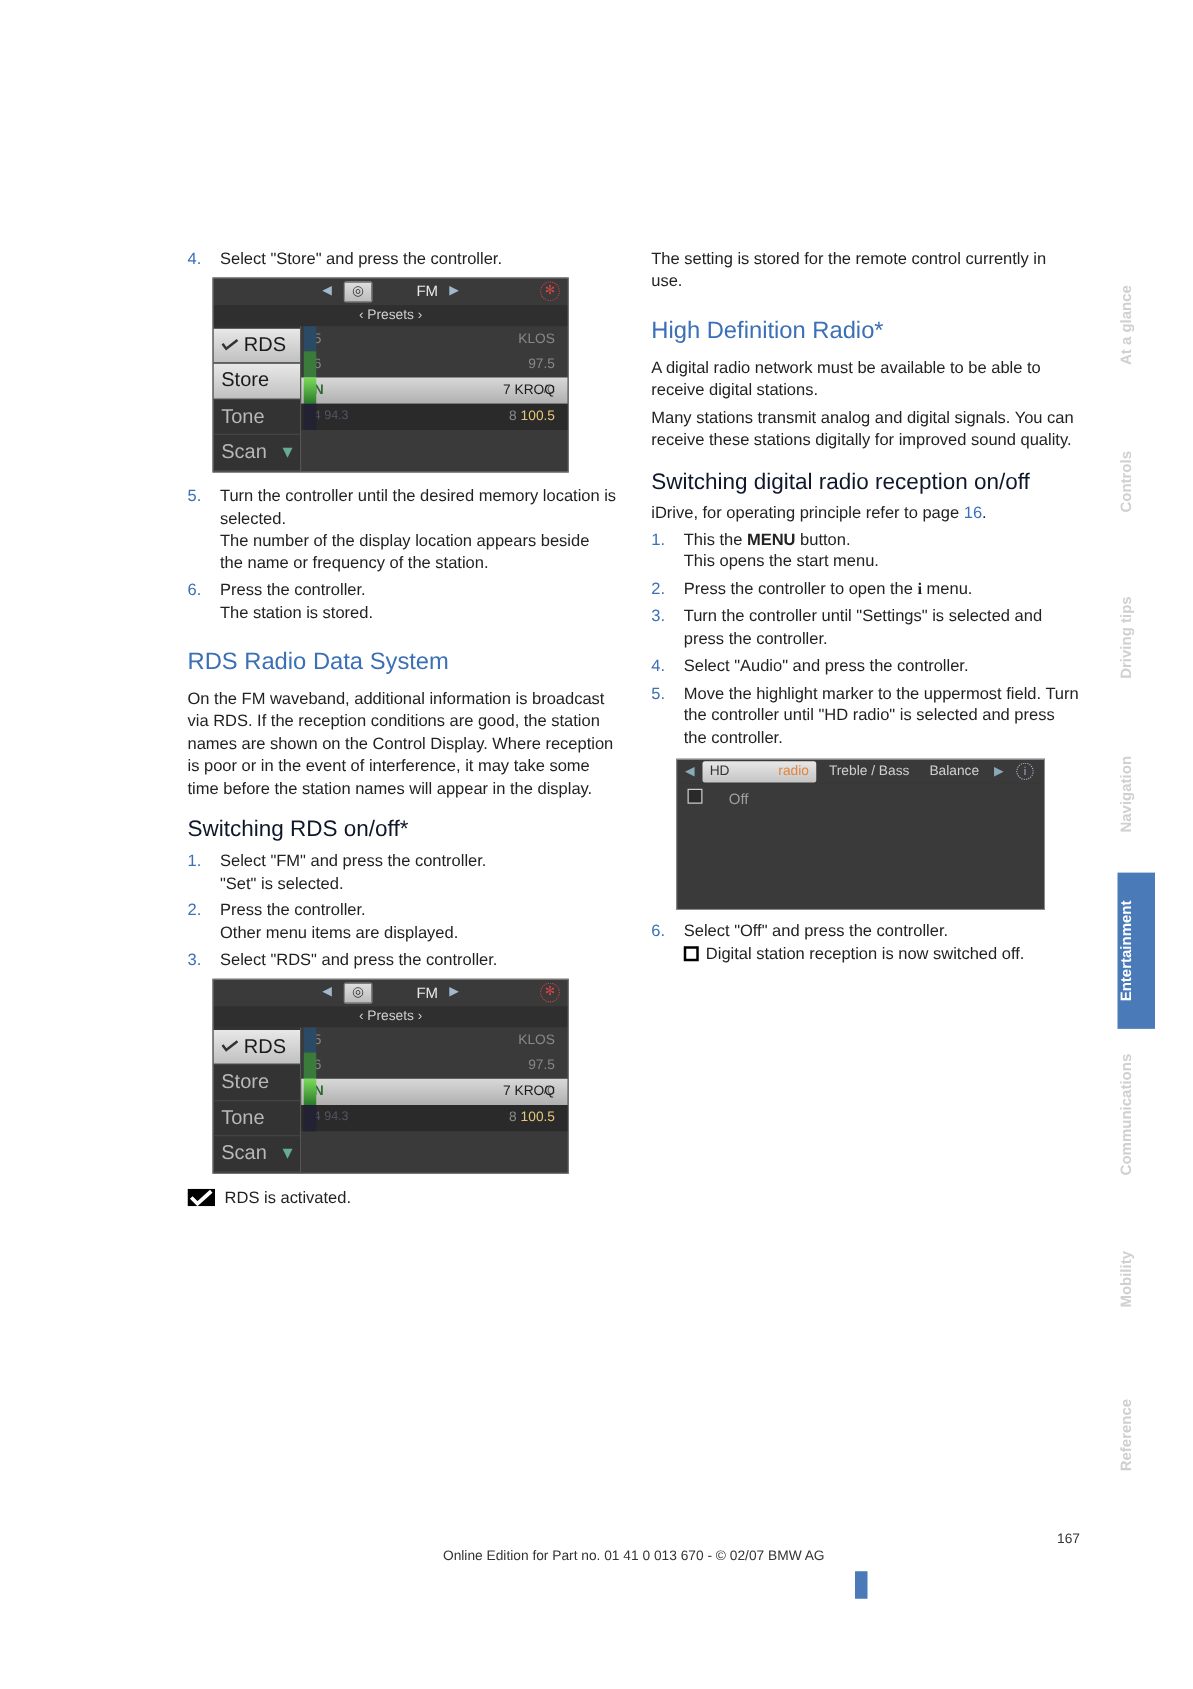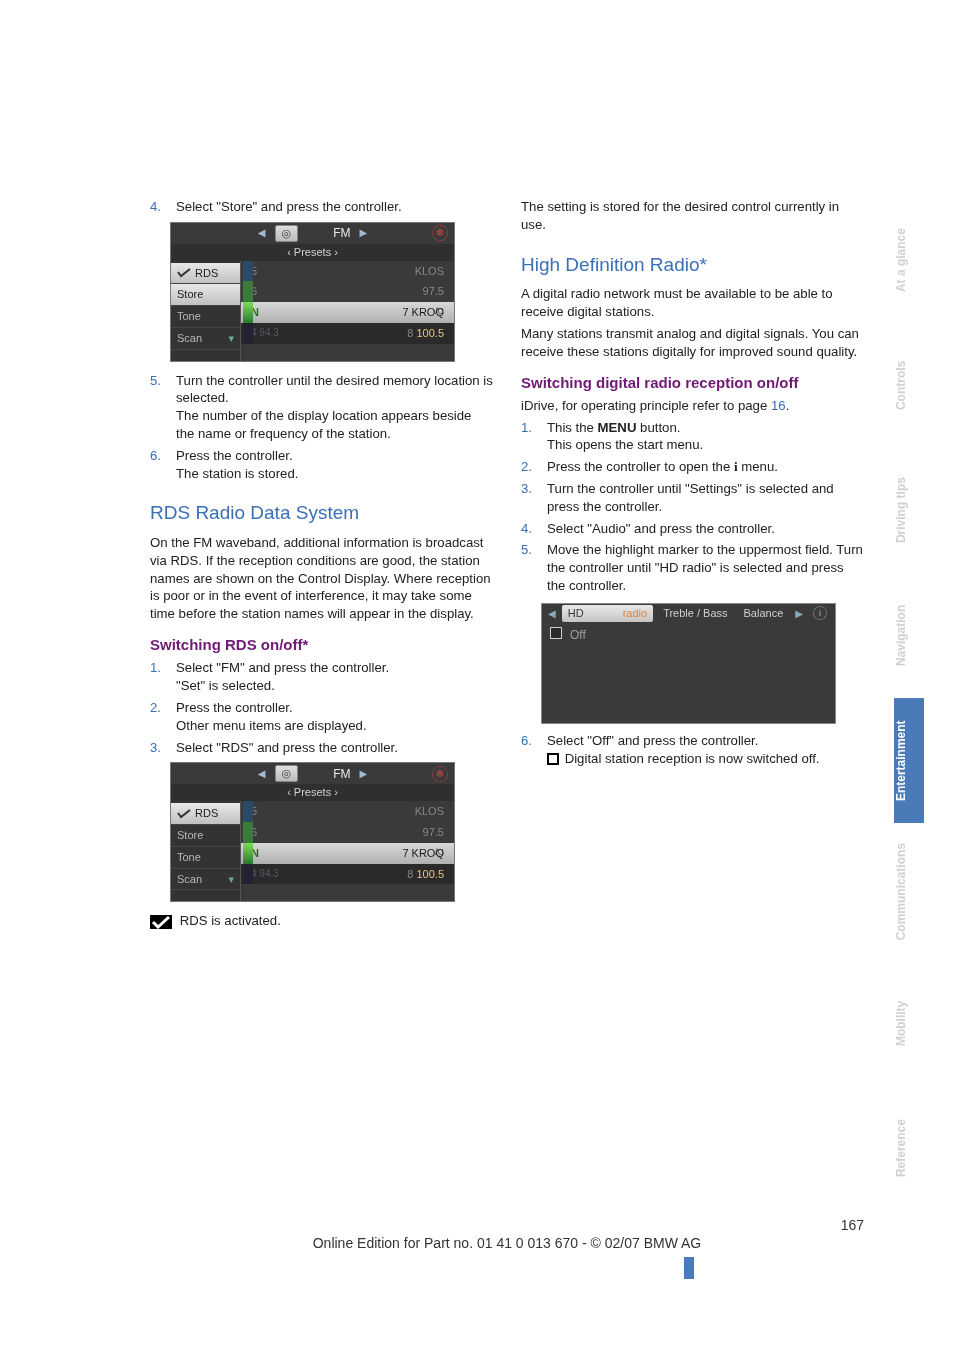--- a/index.html
+++ b/index.html
@@ -34,23 +34,23 @@
   .ol-item { display: flex; gap: 10px; margin-bottom: 4px; }
   .ol-num { color: #3b6fb6; font-weight: 400; width: 16px; flex-shrink: 0; }
   .ol-body { flex: 1; }
   h2.section {
     color: #3b6fb6;
     font-size: 19px;
     font-weight: normal;
     margin: 18px 0 8px 0;
   }
   h3.sub {
-    color: #701a75;
-    font-size: 15px;
-    font-weight: bold;
+    color: #0f172a;
+    font-size: 18px;
+    font-weight: normal;
     margin: 12px 0 4px 0;
   }
   .link-page { color: #3b6fb6; }
   
   .shot {
     width: 285px;
     border: 1px solid #777;
     background: #3a3a3a;
     color: #cfd3d6;
     font-size: 12px;
@@ -107,21 +107,21 @@
     display: flex;
     min-height: 100px;
   }
   .shot .sidebar {
     width: 70px;
     background: #333;
     border-right: 1px solid #555;
     padding-top: 2px;
   }
   .shot .sidebar .side-item {
-    font-size: 11px;
+    font-size: 16px;
     padding: 3px 6px;
     color: #b8b8b8;
     border-bottom: 1px solid #444;
   }
   .shot .sidebar .side-item.sel {
     background: linear-gradient(#e8e8e8,#c0c0c0);
     color: #1a1a1a;
     display: flex;
     align-items: center;
     gap: 4px;
@@ -209,21 +209,21 @@
     display:flex;align-items:center;justify-content:center;
     margin-right:4px;
   }
   .hdshot .hdbody {
     min-height: 100px;
     background:#3a3a3a;
     padding:4px 8px;
     color:#9f9f9f;
   }
   .hdshot .offrow {
-    display:flex; gap:8px; align-items:flex-start;
+    display:flex; gap:21px; align-items:flex-start;
   }
   .hdshot .offrow .sq {
     width:12px;height:12px;border:1px solid #ccc; background:#2a2a2a;
   }
   
   .edge-tabs {
     position: absolute;
     right: 30px;
     top: 198px;
     bottom: 140px;
@@ -247,21 +247,21 @@
     background: #4a7ab8;
     color: #fff;
   }
   
   .footer {
     position: absolute;
     bottom: 100px;
     left: 150px;
     right: 90px;
     text-align: center;
-    font-size: 14px;
+    font-size: 11px;
     color: #333;
   }
   .footer .pnum {
     text-align: right;
     margin-bottom: 2px;
   }
   .footer .blue-strip {
     position: absolute;
     right: 170px;
     bottom: -28px;
@@ -442,21 +442,21 @@
           <svg width="22" height="14">
               <rect x="0" y="0" width="22" height="14" fill="#000"></rect>
               <path d="M3 7 L8 12 L19 2" stroke="#fff" stroke-width="3" fill="none"></path>
             </svg>
         </span>
         <span> RDS is activated.</span>
       </p>
     </div>
 
     <div class="col">
-      <p>The setting is stored for the desired control currently in use.</p>
+      <p>The setting is stored for the remote control currently in use.</p>
 
       <h2 class="section">High Definition Radio*</h2>
       <p>A digital radio network must be available to be able to receive digital stations.</p>
       <p>Many stations transmit analog and digital signals. You can receive these stations digitally for improved sound quality.</p>
 
       <h3 class="sub">Switching digital radio reception on/off</h3>
       <p>
         <span>iDrive, for operating principle refer to page </span><span class="link-page">16</span><span>.</span>
       </p>
 

